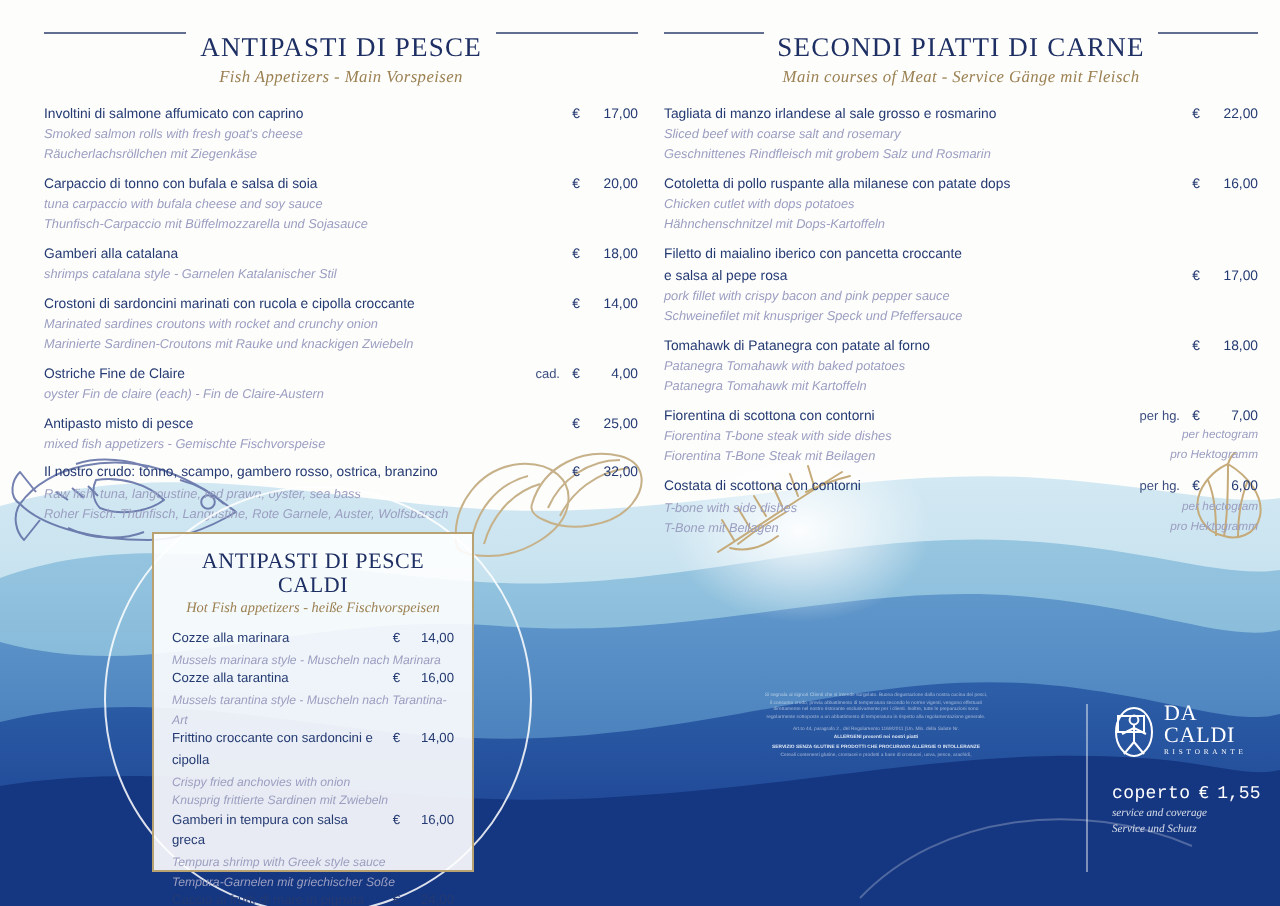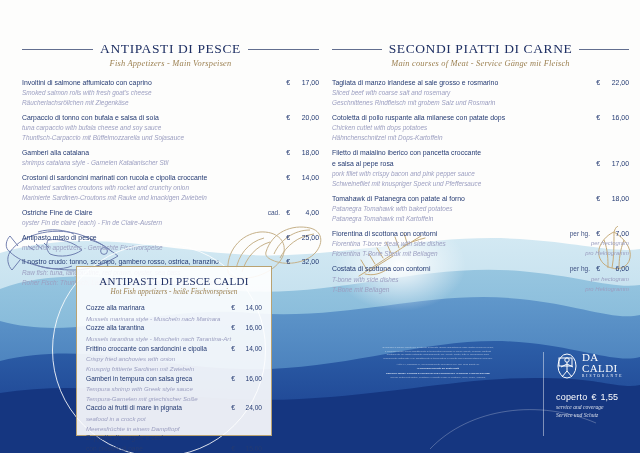--- a/index.html
+++ b/index.html
@@ -32,24 +32,22 @@
     position: absolute;
     top: 16px;
     width: 297px;
     z-index: 5;
   }
   .col-left  { left: 22px; }
   .col-right { left: 332px; }
 
   .sec-head {
     display: flex;
-    align-items: center;
     gap: 7px;
     justify-content: center;
-    margin-top: 25px;
   }
   .sec-head .rule {
     flex: 1;
     height: 1px;
     background: #2e3e6b;
     opacity: .75;
   }
   .sec-title {
     font-family: "Liberation Serif", serif;
     font-size: 13.5px;
@@ -97,21 +95,21 @@
   .trans .t { flex: 1; }
   .trans .tu { width: 62px; text-align: right; font-size: 5.9px; }
 
   .item.spaced { margin-bottom: 3.5px; }
 
   
   .card {
     position: absolute;
     left: 76px;
     top: 266px;
-    width: 196px;
+    width: 161px;
     height: 170px;
     background: rgba(255,255,255,.9);
     border: 1px solid #b9a271;
     z-index: 8;
     padding: 8px 9px 6px 9px;
   }
   .card .ct {
     text-align: center;
     font-family: "Liberation Serif", serif;
     font-size: 11px;
@@ -179,21 +177,21 @@
   .logo-txt {
     font-family: "Liberation Serif", serif;
     line-height: 1.02;
   }
   .logo-txt .l1 { font-size: 11px; letter-spacing: .4px; }
   .logo-txt .l2 { font-size: 11px; letter-spacing: .4px; }
   .logo-txt .l3 { font-size: 3.6px; letter-spacing: 1.9px; margin-top: 1px; }
 
   .coperto {
     margin-top: 13px;
-    font-family: Liberation Sans, sans-serif;
+    font-family: Liberation Mono, monospace;
     font-size: 9px;
     display: flex;
     gap: 4px;
     align-items: baseline;
   }
   .coperto .lbl { letter-spacing: .2px; }
   .coperto .cur { }
   .coperto .val { }
   .serv {
     font-family: "Liberation Serif", serif;

